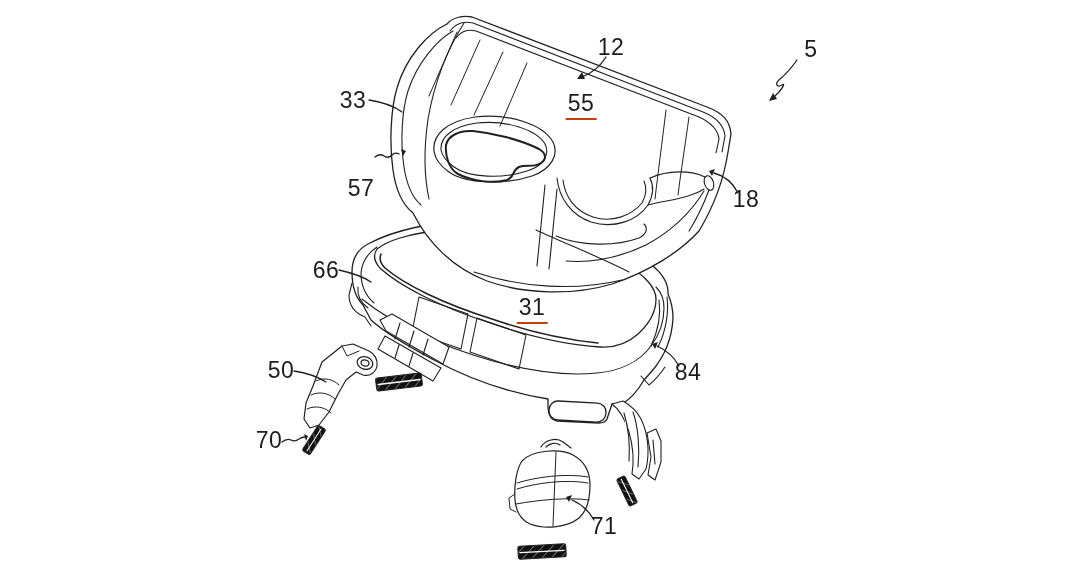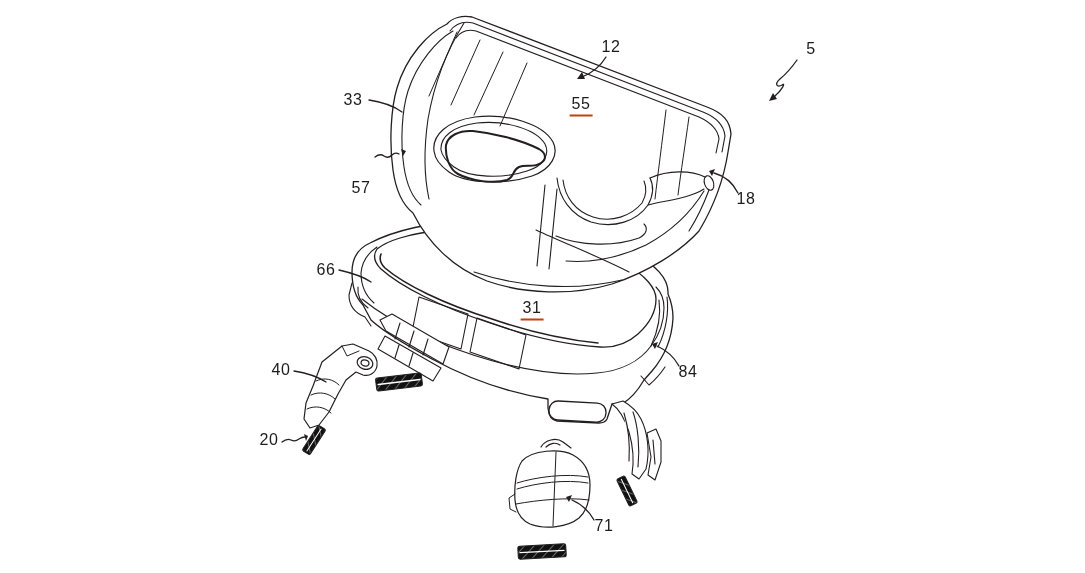--- a/index.html
+++ b/index.html
@@ -6,21 +6,21 @@
   body{
     width:1085px;height:573px;position:relative;overflow:hidden;
     background:#ffffff;
     font-family:"Liberation Sans","DejaVu Sans",sans-serif;
   }
   #stage{position:absolute;left:0;top:0;width:1085px;height:573px;}
   svg{position:absolute;left:0;top:0;}
   .ref{
     position:absolute;
     transform:translate(-50%,-50%);
-    font-size:16px;
+    font-size:23px;
     color:#1c1c1c;
     letter-spacing:0.5px;
     white-space:nowrap;
     line-height:1;
     user-select:none;
   }
   .ref.underline{
     border-bottom:2px solid #c2410c;
     padding:0 2px 3px 2px;
   }
@@ -205,18 +205,18 @@
 </svg>
 
   <div class="ref" style="left:811px;top:49px;">5</div>
   <div class="ref" style="left:611px;top:47px;">12</div>
   <div class="ref underline" style="left:581px;top:106px;">55</div>
   <div class="ref" style="left:353px;top:100px;">33</div>
   <div class="ref" style="left:361px;top:156px;margin-top:32px;">57</div>
   <div class="ref" style="left:746px;top:199px;">18</div>
   <div class="ref" style="left:326px;top:270px;">66</div>
   <div class="ref underline" style="left:532px;top:310px;text-align:center;">31</div>
-  <div class="ref" style="left:281px;top:370px;">40</div>
+  <div class="ref" style="left:281px;top:370px;">50</div>
   <div class="ref" style="left:688px;top:372px;">84</div>
-  <div class="ref" style="left:269px;top:440px;">20</div>
+  <div class="ref" style="left:269px;top:440px;">70</div>
   <div class="ref" style="left:604px;top:526px;">71</div>
 
 </div>
 
 </body></html>

